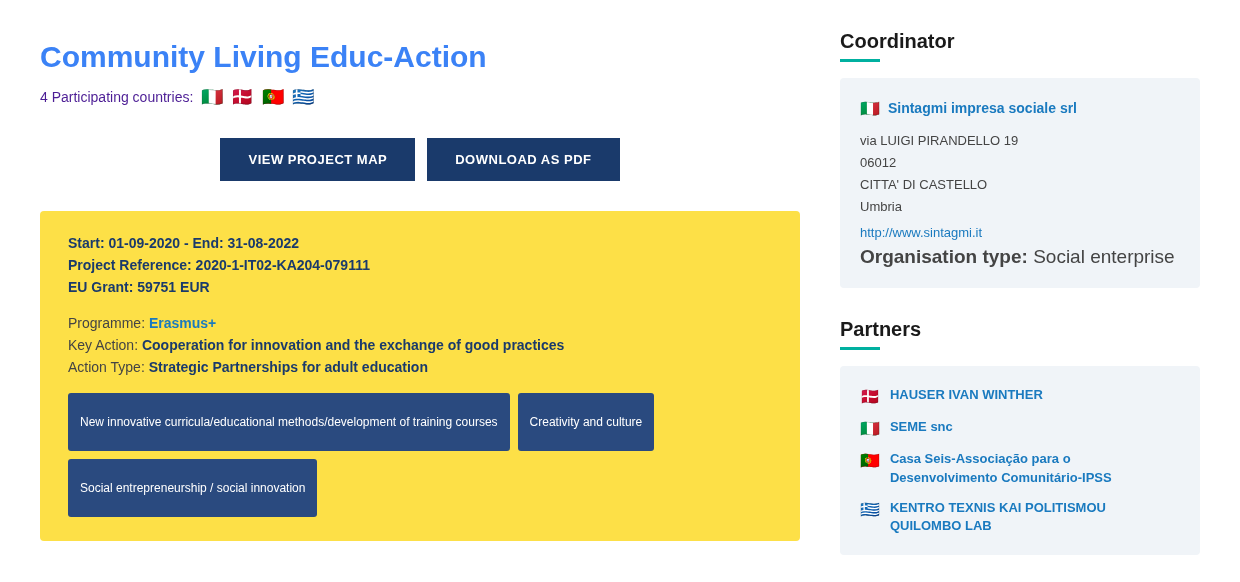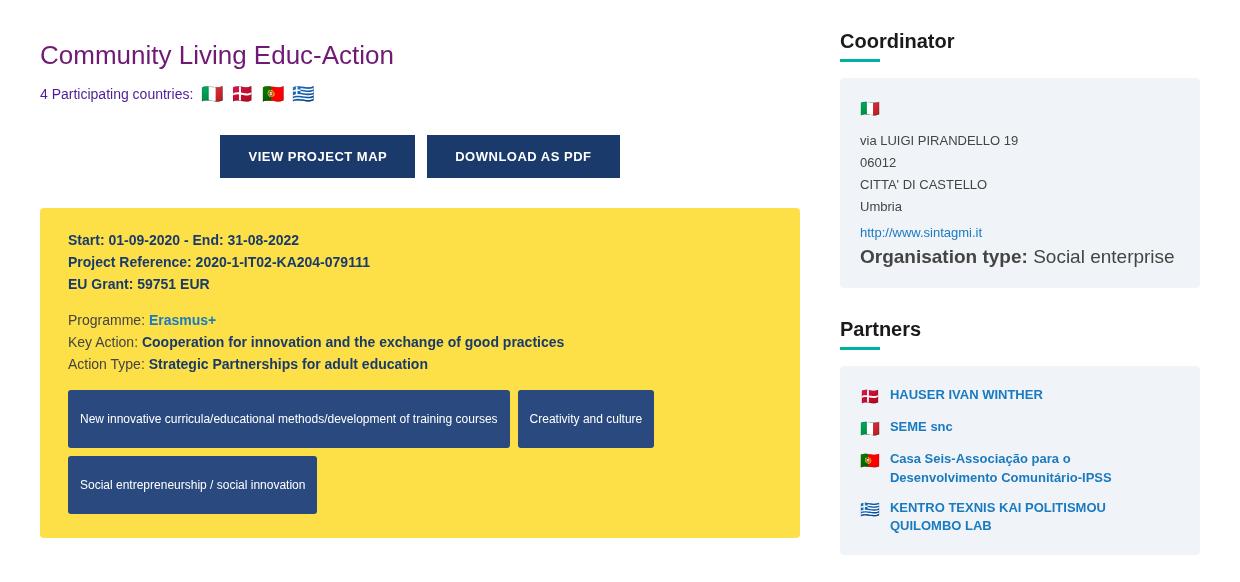--- a/index.html
+++ b/index.html
@@ -21,23 +21,23 @@
       min-width: 0;
     }
     .sidebar {
       width: 360px;
       flex-shrink: 0;
       margin-top: 10px;
     }
 
     
     .project-title {
-      font-size: 26px;
-      font-weight: 400;
-      color: #701a75;
+      font-size: 30px;
+      font-weight: 700;
+      color: #3b82f6;
       margin-bottom: 12px;
       margin-top: 20px;
     }
     .participating-countries {
       display: flex;
       align-items: center;
       gap: 8px;
       margin-bottom: 30px;
       font-size: 14px;
       color: #4c1d95;
@@ -240,20 +240,21 @@
     </div>
   </div>
 
   <div class="sidebar">
     <h2 class="section-heading">Coordinator</h2>
     <div class="teal-bar"></div>
 
     <div class="coordinator-card">
       <div class="coordinator-name">
         <span class="flag-sm">🇮🇹</span>
+        <a href="#">Sintagmi impresa sociale srl</a>
       </div>
       <div class="coordinator-address">
         <span>via LUIGI PIRANDELLO 19</span><br>
         <span>06012</span><br>
         <span>CITTA' DI CASTELLO</span><br>
         <span>Umbria</span>
       </div>
       <a href="#" class="coordinator-website">http://www.sintagmi.it</a>
       <div class="org-type">
         <strong>Organisation type:</strong>

